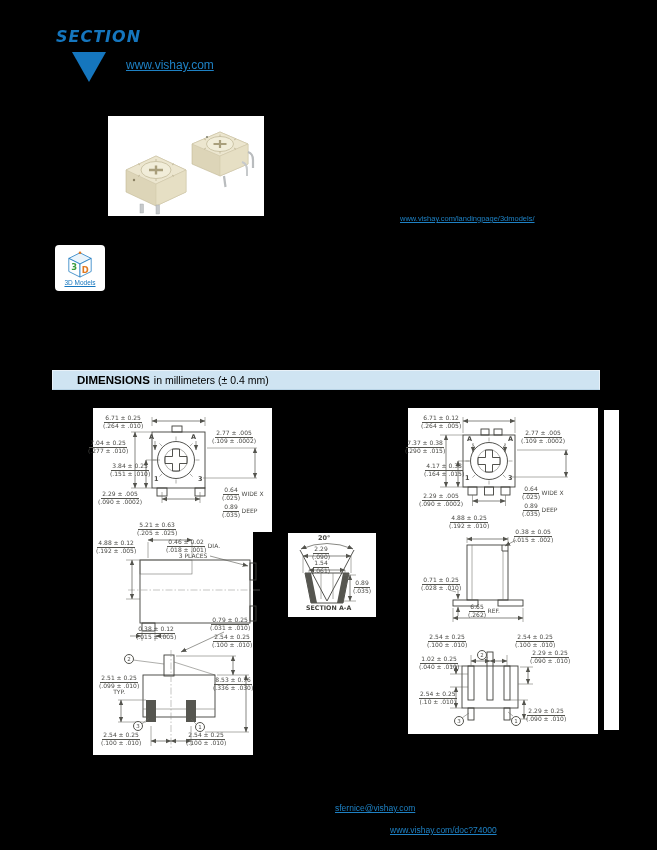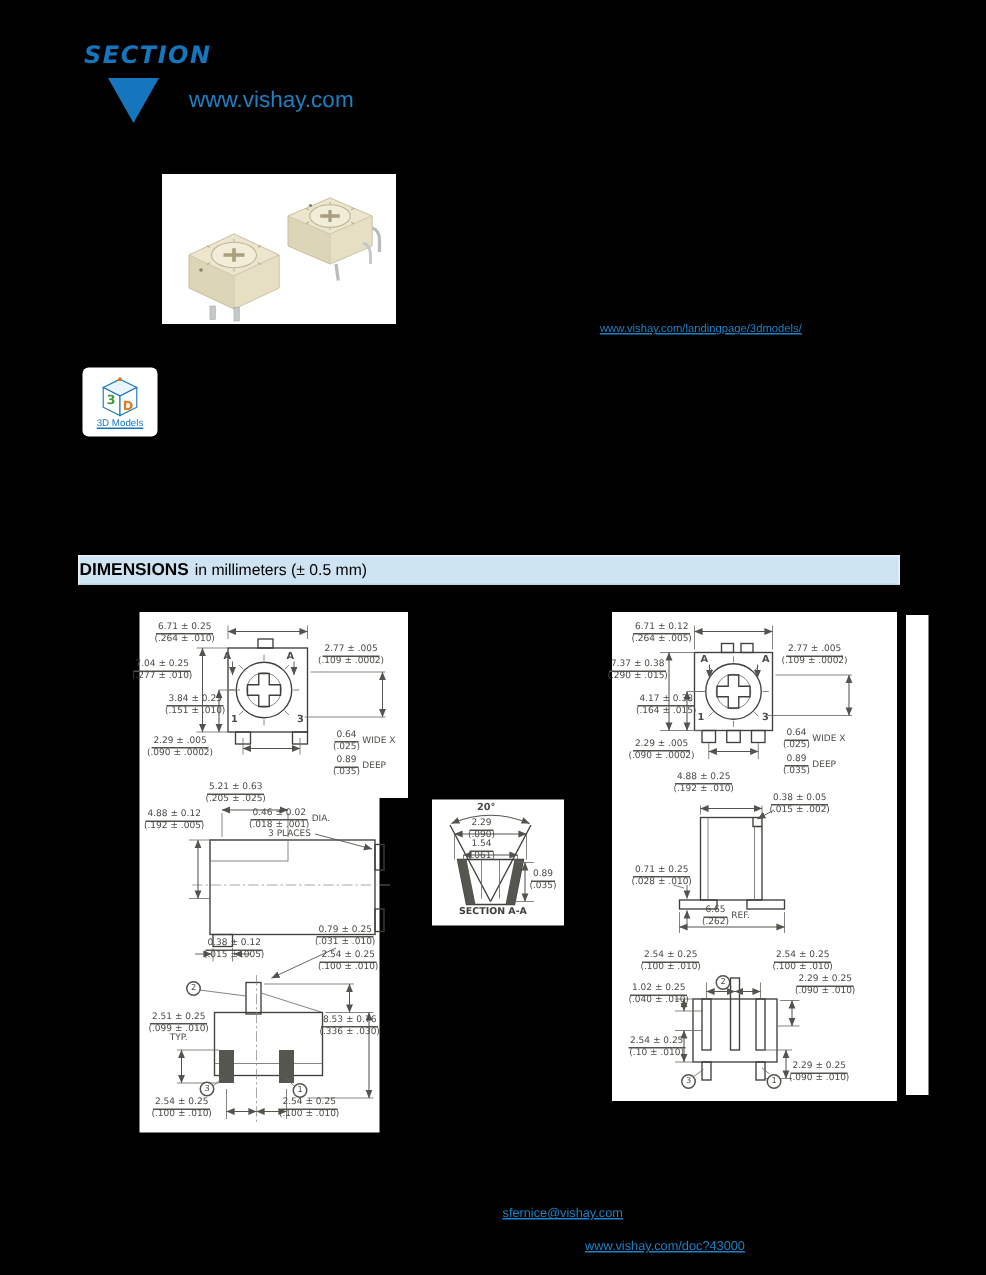--- a/index.html
+++ b/index.html
@@ -1,28 +1,28 @@
 <!DOCTYPE html>
 <html><head>
 <meta charset="utf-8">
 <style>
   html,body{margin:0;padding:0;background:#000;}
   body{width:657px;height:850px;position:relative;font-family:"Liberation Sans",sans-serif;overflow:hidden;}
   
   .logo-word{position:absolute;left:56px;top:27px;color:#1576be;font-weight:bold;font-style:italic;font-size:16px;letter-spacing:1px;font-family:"DejaVu Sans",sans-serif;}
   .logo-tri{position:absolute;left:72px;top:52px;width:0;height:0;border-left:17px solid transparent;border-right:17px solid transparent;border-top:30px solid #1576be;}
-  .site-link{position:absolute;left:126px;top:58px;color:#1e81c4;font-size:15px;}
+  .site-link{position:absolute;left:126px;top:58px;color:#1e81c4;font-size:12px;text-decoration:underline;}
   
   .photo-card{position:absolute;left:108px;top:116px;width:156px;height:100px;background:#fff;}
   
   .models-card{position:absolute;left:55px;top:245px;width:50px;height:46px;background:#fff;border-radius:4px;display:flex;flex-direction:column;align-items:center;justify-content:center;gap:1px;}
   .models-label{color:#1576be;font-size:6.5px;text-decoration:underline;}
   .models-link{position:absolute;left:400px;top:214px;color:#1e81c4;font-size:7.5px;text-decoration:underline;text-align:center;}
   
-  .dim-bar{position:absolute;left:52px;top:370px;width:548px;height:20px;background:#cfe4f2;border:1px solid #e8f1f8;border-bottom-color:#b9d4e6;box-sizing:border-box;display:flex;align-items:center;padding-left:0;color:#000;}
+  .dim-bar{position:absolute;left:52px;top:370px;width:548px;height:20px;background:#cfe4f2;border:1px solid #e8f1f8;border-bottom-color:#b9d4e6;box-sizing:border-box;display:flex;align-items:center;padding-left:24px;color:#000;}
   .dim-bar .t{font-weight:bold;font-size:11.5px;}
   .dim-bar .s{font-size:10.5px;margin-left:4px;}
   
   .panel{position:absolute;background:#fff;}
   
   .dim{position:absolute;display:flex;flex-direction:column;align-items:center;color:#4a4a46;font-size:6px;line-height:1.12;white-space:nowrap;font-family:"DejaVu Sans",sans-serif;z-index:3;}
   .dim .mm{border-bottom:0.6px solid #54544e;padding:0 1px;}
   .dim .row{display:flex;align-items:center;gap:1.5px;}
   .dim .stack{display:flex;flex-direction:column;align-items:center;}
   .dim .sfx{font-size:6px;}
@@ -87,21 +87,21 @@
     <path d="M27,9 L15,15 L15,29 L27,23 Z" fill="#ffffff" stroke="#1576be" stroke-width="0.8"></path>
     <circle cx="15" cy="3" r="1.4" fill="#e07820"></circle>
     <text x="5.5" y="21" font-size="9" font-weight="bold" fill="#3a9c3a" font-family="DejaVu Sans, sans-serif">3</text>
     <text x="17" y="25" font-size="9" font-weight="bold" fill="#e07820" font-family="DejaVu Sans, sans-serif">D</text>
   </svg>
   <span class="models-label">3D Models</span>
 </div>
 
 <div class="dim-bar">
   <span class="t">DIMENSIONS</span>
-  <span class="s">in millimeters (± 0.5 mm)</span>
+  <span class="s">in millimeters (± 0.4 mm)</span>
 </div>
 
 <div class="panel" style="left:93px;top:408px;width:179px;height:124px;"></div>
 <div class="panel" style="left:93px;top:532px;width:160px;height:223px;"></div>
 <div class="panel" style="left:288px;top:533px;width:88px;height:84px;"></div>
 <div class="panel" style="left:408px;top:408px;width:190px;height:326px;"></div>
 <div class="panel" style="left:604px;top:410px;width:15px;height:320px;"></div>
 
 <svg class="lineart" width="657" height="850" viewBox="0 0 657 850">
   <defs>
@@ -486,13 +486,13 @@
   </div>
 <div class="dim" style="left:526px;top:708px">
     <span class="mm">2.29 ± 0.25</span>
     <span class="in">(.090 ± .010)</span>
   </div>
 <div class="circ" style="left:477px;top:650px">2</div>
 <div class="circ" style="left:454px;top:716px">3</div>
 <div class="circ" style="left:511px;top:716px">1</div>
 
 <a class="contact-link">sfernice@vishay.com</a>
-<a class="disclaimer-link">www.vishay.com/doc?43000</a>
+<a class="disclaimer-link">www.vishay.com/doc?74000</a>
 
 </body></html>

